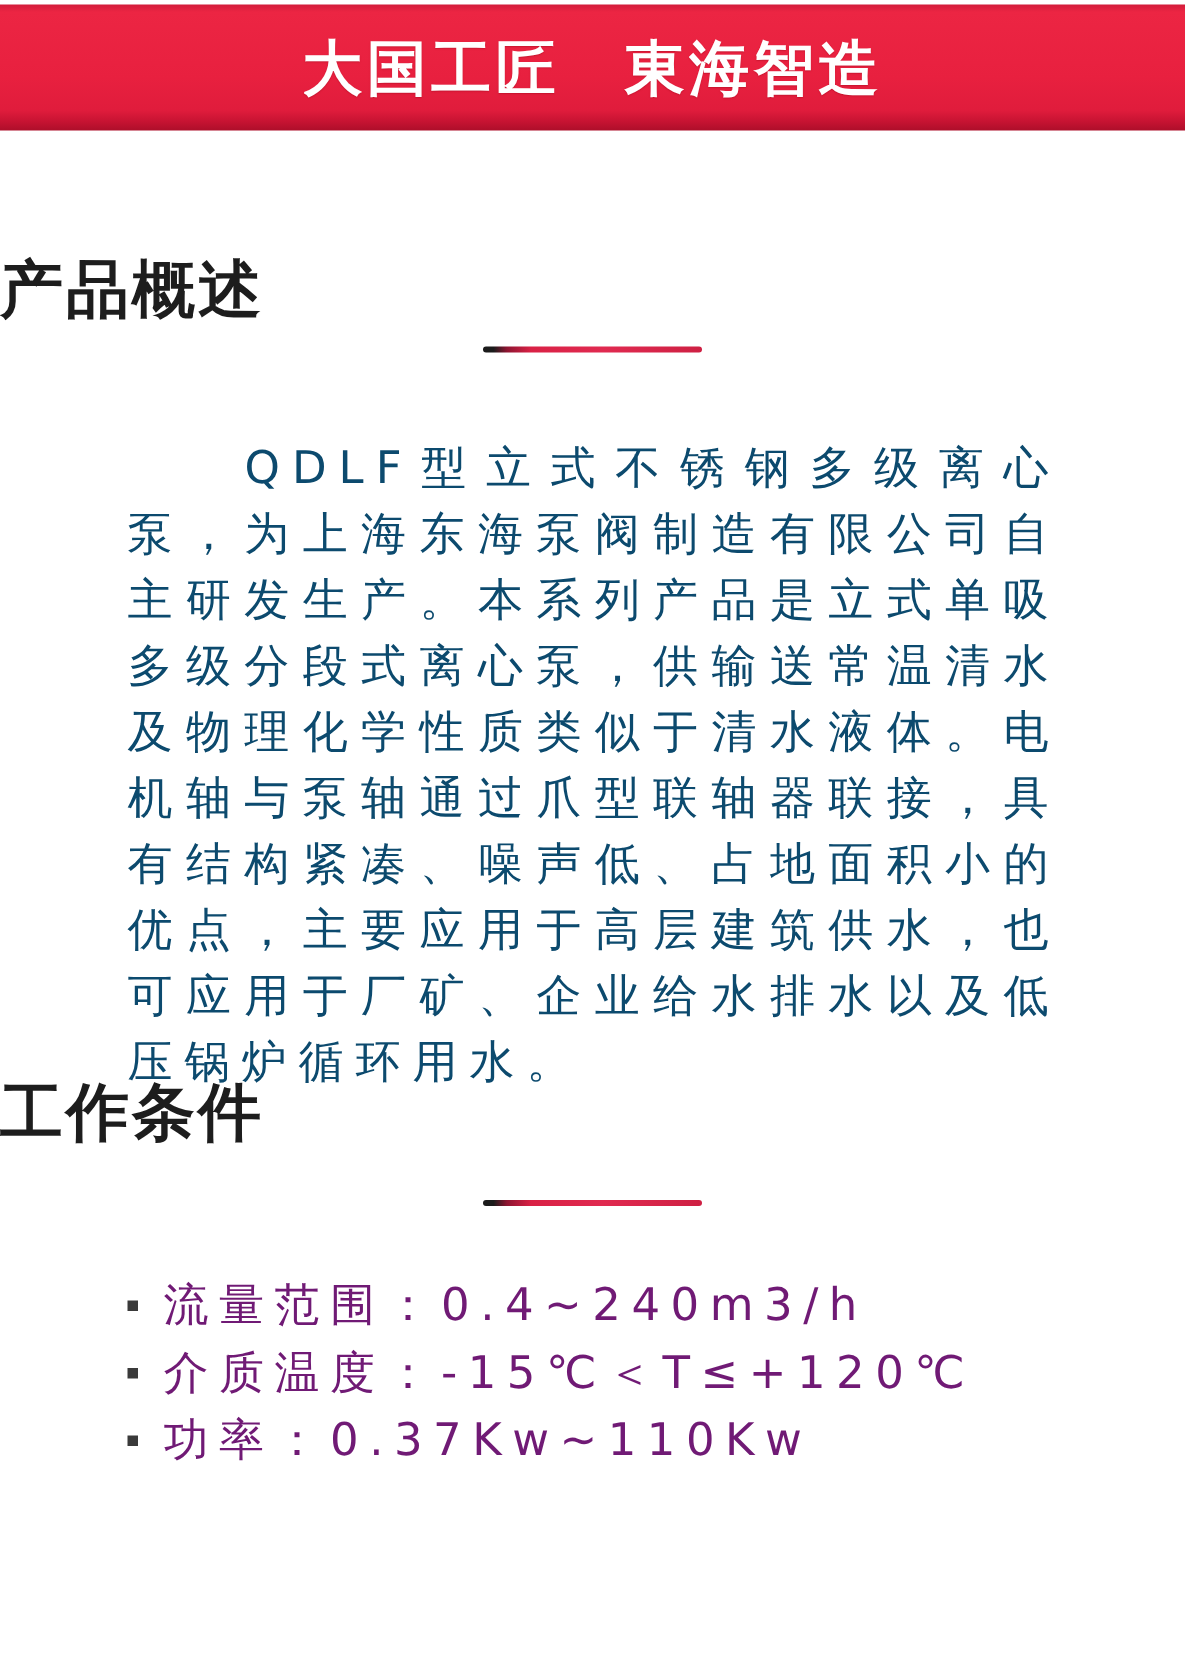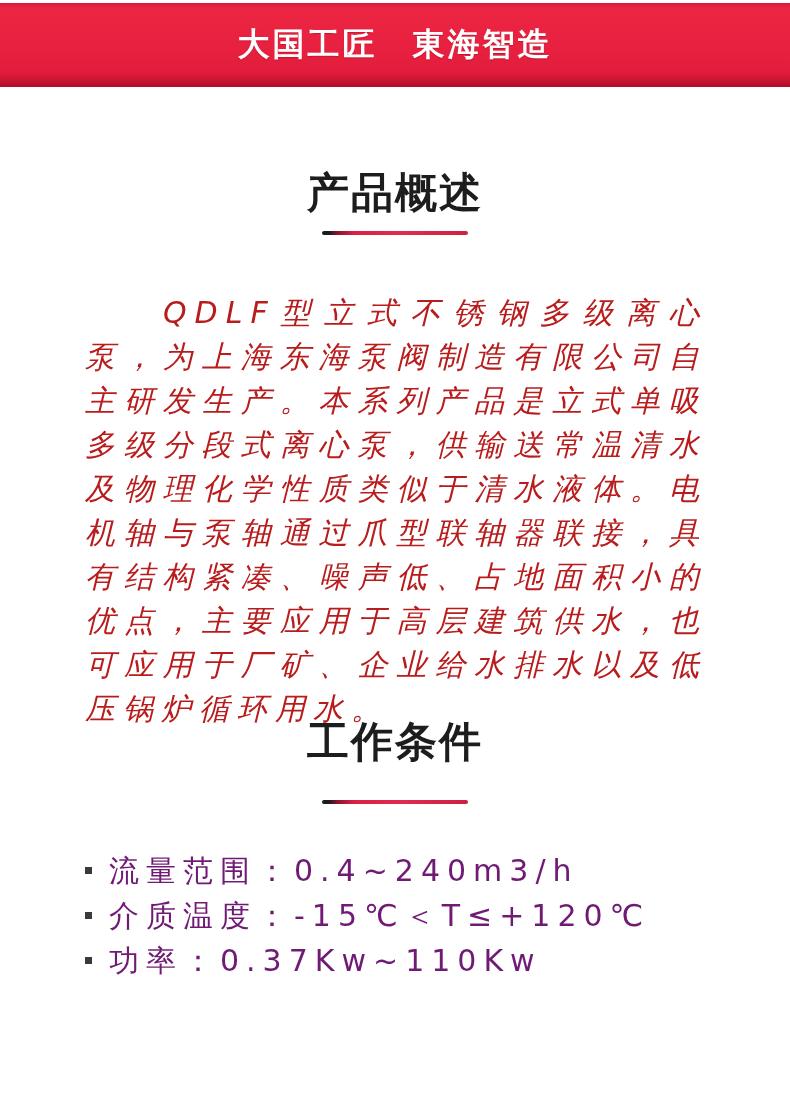--- a/index.html
+++ b/index.html
@@ -15,31 +15,31 @@
     position: absolute;
     left: 0; top: 3px;
     width: 790px; height: 84px;
     background: linear-gradient(180deg, #d21c3a 0%, #ec2543 6%, #e8203f 58%, #e01c3c 84%, #c61332 93%, #ad0e2a 100%);
     display: flex;
     align-items: center;
     justify-content: center;
   }
   .banner-title {
     color: #ffffff;
-    font-size: 32px;
+    font-size: 40px;
     font-weight: 700;
     letter-spacing: 3px;
     white-space: pre;
     text-shadow: 0 1px 1px rgba(140,0,20,0.35);
   }
   .section-title {
     position: absolute;
     left: 0;
     width: 790px;
-    text-align: center;
+    text-align: left;
     font-size: 42px;
     font-weight: 700;
     color: #1d1d1d;
     letter-spacing: 2px;
   }
   .title-overview   { top: 165px; }
   .title-conditions { top: 714px; }
   .title-underline {
     position: absolute;
     left: 322px;
@@ -50,25 +50,24 @@
   }
   .underline-overview   { top: 231px; }
   .underline-conditions { top: 800px; }
   .product-paragraph {
     position: absolute;
     left: 85px; top: 291px;
     width: 622px;
     font-size: 30px;
     line-height: 44px;
     letter-spacing: 8px;
-    color: #b91c1c;
+    color: #0c4a6e;
     text-align: justify;
     text-justify: inter-character;
     text-indent: 78px;
-    font-style: italic;
   }
   .spec-list {
     position: absolute;
     left: 85px; top: 848px;
     width: 640px;
     list-style: none;
   }
   .spec-item {
     position: relative;
     padding-left: 24px;

